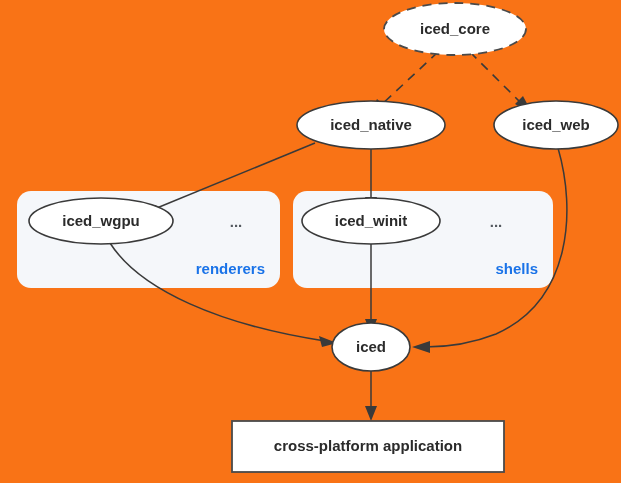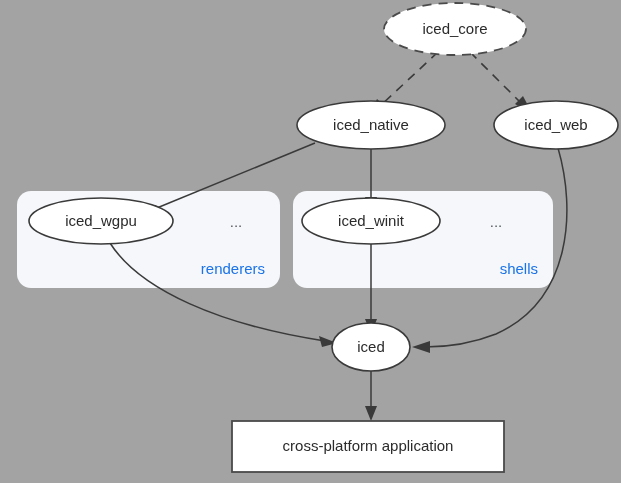--- a/index.html
+++ b/index.html
@@ -4,23 +4,24 @@
 <style>
   html, body {
     margin: 0;
     padding: 0;
     background: #ffffff;
   }
   #canvas {
     position: relative;
     width: 621px;
     height: 483px;
-    background: #a3a3a3;
+    background: #f97316;
     overflow: hidden;
     font-family: "Liberation Sans", sans-serif;
+    font-weight: bold;
   }
   #graph-svg {
     position: absolute;
     left: 0;
     top: 0;
     width: 621px;
     height: 483px;
   }
   .node-label {
     font-family: "Liberation Sans", sans-serif;

